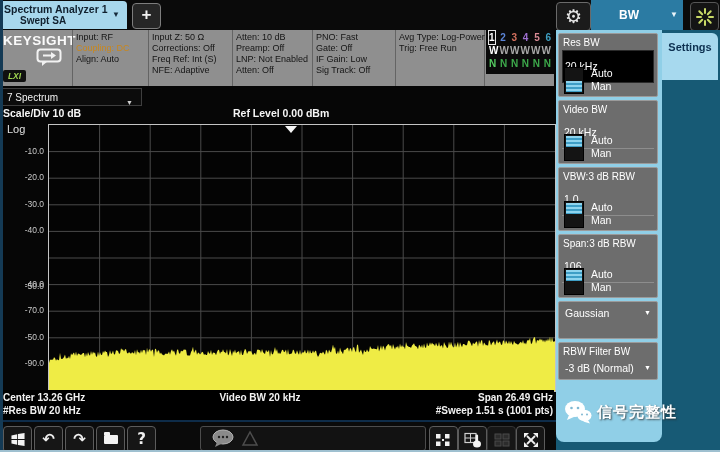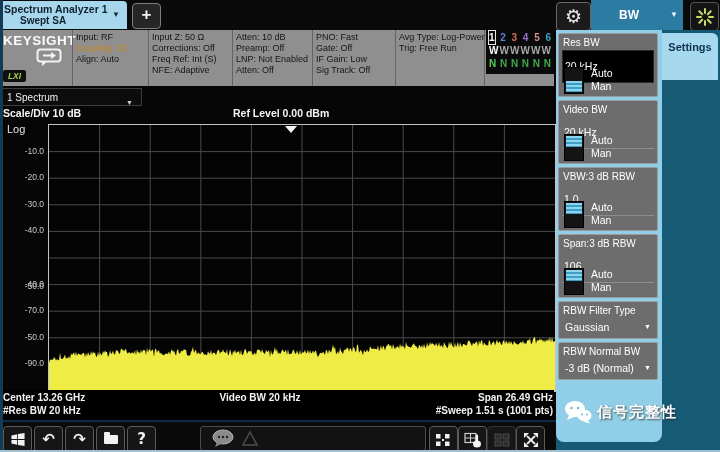--- a/index.html
+++ b/index.html
@@ -188,21 +188,21 @@
           <span style="color: rgb(61, 169, 75);">N</span>
           <span style="color: rgb(61, 169, 75);">N</span>
           <span style="color: rgb(61, 169, 75);">N</span>
           <span style="color: rgb(61, 169, 75);">N</span>
           <span style="color: rgb(61, 169, 75);">N</span>
         </div>
       </div>
   </div>
 
   <div class="tracesel">
-    <span>1 Spectrum</span>
+    <span>7 Spectrum</span>
     <span class="arr">▼</span>
   </div>
   <div class="meastext" style="left:3px">Scale/Div 10 dB</div>
   <div class="meastext" style="left:233px">Ref Level 0.00 dBm</div>
   <div class="loglabel">Log</div>
 
   <div class="plot">
     <svg id="plot-svg" width="506" height="266">
         <line x1="50.6" y1="0" x2="50.6" y2="266" stroke="#4a4a4a" stroke-width="1"></line>
         <line x1="0" y1="26.6" x2="506" y2="26.6" stroke="#4a4a4a" stroke-width="1"></line>
@@ -381,29 +381,28 @@
             <div class="knob"></div>
           </div>
         <div class="am-labels">
           <span>Auto</span>
           <span>Man</span>
         </div>
       </div>
     </div>
 
     <div class="blk" style="top:271px;height:38px">
-      <div class="blk-label">RBW Filter Type</div>
       <div class="dd-value">
         <span>Gaussian</span>
         <span class="arr">▼</span>
       </div>
     </div>
 
     <div class="blk" style="top:312px;height:38px">
-      <div class="blk-label">RBW Normal BW</div>
+      <div class="blk-label">RBW Filter BW</div>
       <div class="dd-value">
         <span>-3 dB (Normal)</span>
         <span class="arr">▼</span>
       </div>
     </div>
 
     <div class="watermark">
       <svg width="28" height="24" viewBox="0 0 28 24">
         <ellipse cx="11" cy="9" rx="10" ry="8" fill="#fff"></ellipse>
         <polygon points="5,15 11,16.5 3,20" fill="#fff"></polygon>

